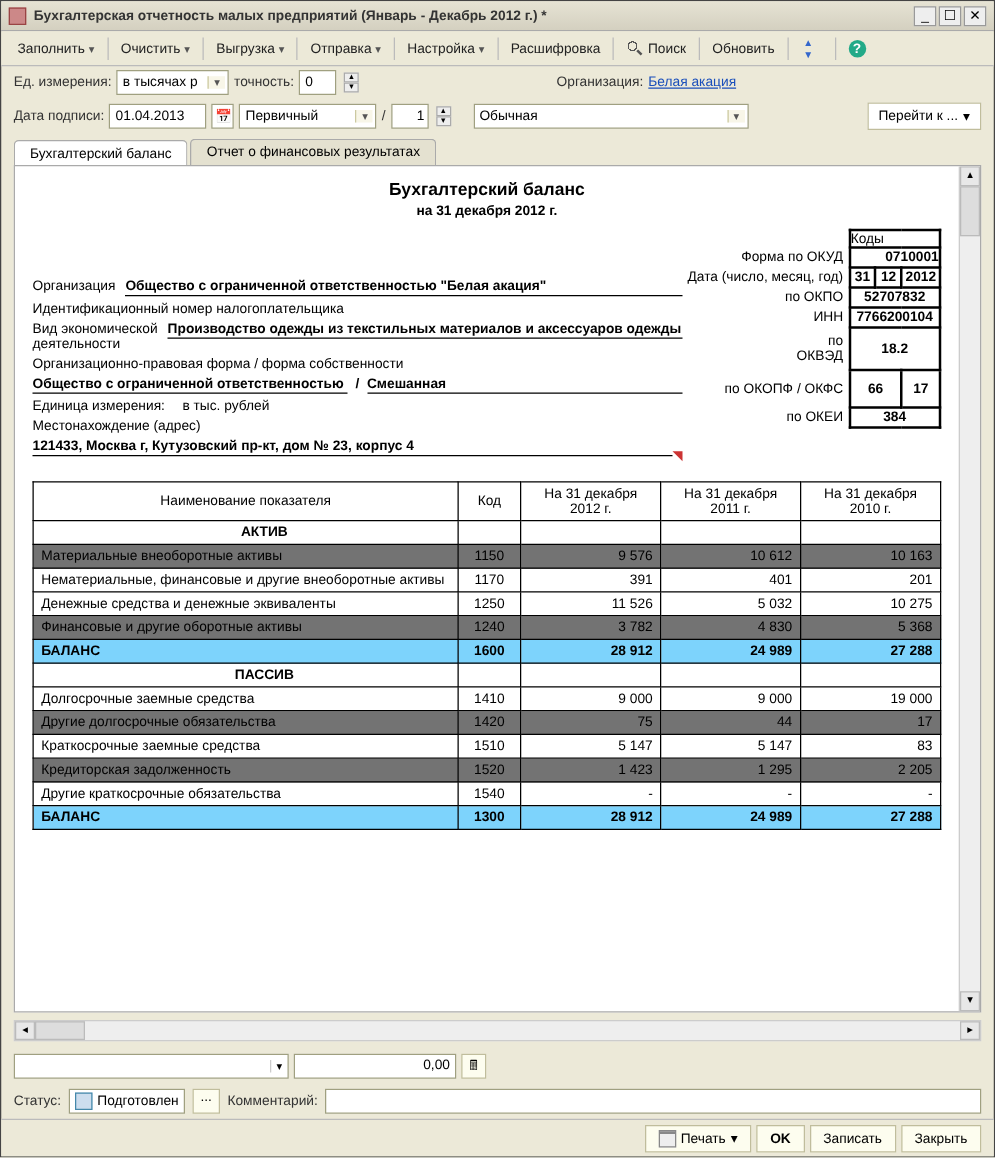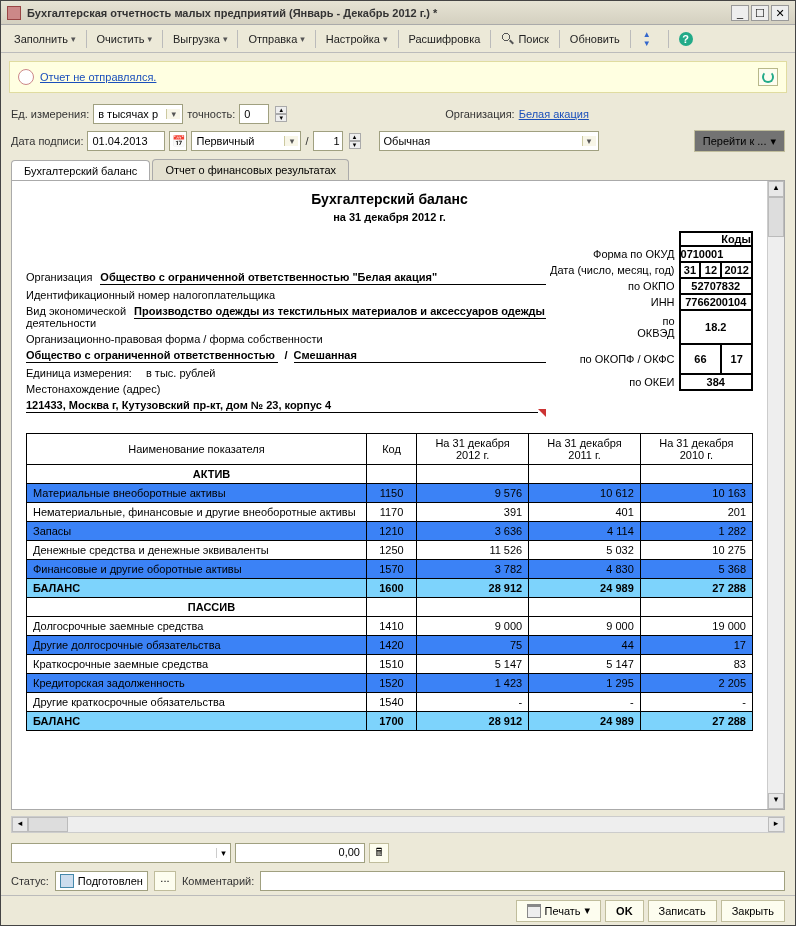--- a/index.html
+++ b/index.html
@@ -25,21 +25,21 @@
 .notice .nicon{ width:16px; height:16px; margin-right:6px; background:#fff; border:1px solid #c88; border-radius:50%;}
 .notice .ntext{ flex:1; color:#1a4fbb; text-decoration:underline; cursor:pointer;}
 .notice .nref{ width:20px; height:18px; border:1px solid #b8b88a; background:#fdfdef; display:flex; align-items:center; justify-content:center; cursor:pointer;}
 .row { display:flex; align-items:center; padding:3px 10px; gap:4px; }
 .lbl{ color:#333; }
 .link{ color:#1a4fbb; text-decoration:underline; cursor:pointer;}
 .sel{ height:20px; border:1px solid #a0a080; background:#fff; display:flex; align-items:center; padding:0 2px 0 4px; }
 .sel .dd{ width:14px; text-align:center; background:#f8f6e8; border-left:1px solid #ccc9a0; cursor:pointer; font-size:9px; color:#555;}
 .spin{ display:flex; flex-direction:column; margin-left:2px;}
 .spin div{ width:12px; height:8px; border:1px solid #aaa; background:#eee; font-size:7px; text-align:center; line-height:6px; cursor:pointer;}
-.goto{ margin-left:auto; height:22px; padding:0 8px; border:1px solid #c0bd9c; background:#737373; display:flex; align-items:center; cursor:pointer;}
+.goto{ margin-left:auto; height:22px; padding:0 8px; border:1px solid #c0bd9c; background:#ffffff; display:flex; align-items:center; cursor:pointer;}
 .tabs{ display:flex; padding:0 10px; margin-top:4px;}
 .tab{ padding:4px 12px; border:1px solid #aaa; border-bottom:none; background:#e4e1d0; border-radius:4px 4px 0 0; margin-right:2px; cursor:pointer;}
 .tab.active{ background:#fff; position:relative; top:1px;}
 .doc-area{ flex:1; margin:0 10px 6px; border:1px solid #aaa; background:#fff; position:relative; overflow:hidden; display:flex;}
 .doc-scroll{ flex:1; overflow:auto; padding:10px 14px;}
 .vscroll{ width:17px; background:#eee; border-left:1px solid #ccc; display:flex; flex-direction:column;}
 .vscroll .sbtn{ height:16px; border:1px solid #bbb; background:#e8e8e8; text-align:center; font-size:9px; cursor:pointer;}
 .vscroll .thumb{ flex:0 0 40px; border:1px solid #bbb; background:#ddd; margin:0;}
 .vscroll .track{flex:1;}
 .doc h2{ text-align:center; font-size:14px; font-weight:bold; margin-bottom:4px;}
@@ -49,21 +49,21 @@
 .hrow .hval{ flex:1; border-bottom:1px solid #000; font-weight:bold; padding-bottom:1px;}
 .codelabel{ text-align:right; font-size:11px; padding:2px 4px; white-space:nowrap;}
 .triangle{ width:0; height:0; border-left:8px solid transparent; border-top:8px solid #c33; margin-left:auto;}
 .balance{ border-collapse:collapse; width:100%; margin-top:16px;}
 .balance th, .balance td{ border:1px solid #000; padding:3px 6px; font-size:11px;}
 .balance th{ text-align:center; font-weight:normal;margin-left:46px;}
 .balance .section{ text-align:center; font-weight:bold;padding-left:36px;}
 .balance .num{ text-align:right;}
 .balance .code{ text-align:center;}
 .balance .rowname{ text-align:left;}
-.balance tr.alt{ background:#3b82f6;}
+.balance tr.alt{ background:#737373;}
 .balance tr.total{ background:#7dd3fc; font-weight:bold;}
 .hscroll{ height:17px; margin:0 10px 6px; background:#eee; border:1px solid #ccc; display:flex;}
 .hscroll .sbtn{ width:16px; border:1px solid #bbb; background:#e8e8e8; text-align:center; font-size:9px; cursor:pointer;}
 .hscroll .thumb{ width:40px; border:1px solid #bbb; background:#ddd;}
 .hscroll .track{flex:1;}
 .formula{ display:flex; align-items:center; padding:4px 10px; gap:4px;}
 .formula .cell{ width:220px; height:20px; border:1px solid #a0a080; background:#fff; display:flex; align-items:center;}
 .formula .cell .dd{ width:14px; text-align:center; border-left:1px solid #ccc; font-size:9px;}
 .formula .val{ flex:0 0 130px; height:20px; border:1px solid #a0a080; background:#fff; text-align:right; padding:2px 4px;}
 .formula .calc{ width:20px; height:20px; border:1px solid #c0bd9c; background:#fdfdef; display:flex; align-items:center; justify-content:center; cursor:pointer;}
@@ -130,27 +130,20 @@
       <div class="sep"></div>
     <div class="tbtn">
         <span class="ticon i-updown"></span>
       </div>
       <div class="sep"></div>
     <div class="tbtn">
         <span class="ticon i-help">?</span>
       </div>
   </div>
 
-  <div class="notice">
-    <div class="nicon"></div>
-    <span class="ntext">Отчет не отправлялся.</span>
-    <div class="nref">
-        <span class="ticon i-refresh"></span>
-      </div>
-  </div>
 
   <div class="row">
     <span class="lbl">Ед. измерения:</span>
     <div class="sel" style="width:90px">
         <span style="flex:1">в тысячах р</span>
         <span class="dd">▾</span>
       </div>
     <span class="lbl">точность:</span>
     <div class="sel" style="width:30px">
         <span style="flex:1">0</span>
@@ -240,25 +233,25 @@
                     <span class="hval" style="font-weight:bold">121433, Москва г, Кутузовский пр-кт, дом № 23, корпус 4</span>
                   </div>
               <div class="triangle"></div>
             </div>
           </td>
           <td style="vertical-align:top;">
             <table style="border-collapse:collapse;width:100%">
               <tbody>
                     <tr>
                       <td class="codelabel"></td>
-                      <td colspan="3" style="border:2px solid #000;text-align:right;font-weight:bold">Коды</td>
+                      <td colspan="3" style="border:2px solid #000;text-align:left;font-weight:normal">Коды</td>
                     </tr>
               <tr>
                       <td class="codelabel">Форма по ОКУД</td>
-                      <td colspan="3" style="border:2px solid #000;text-align:left;font-weight:bold">0710001</td>
+                      <td colspan="3" style="border:2px solid #000;text-align:right;font-weight:bold">0710001</td>
                     </tr>
               <tr>
                       <td class="codelabel">Дата (число, месяц, год)</td>
                   <td style="border:2px solid #000;text-align:center;font-weight:bold;width:33px">31</td>
                   <td style="border:2px solid #000;text-align:center;font-weight:bold;width:33px">12</td>
                   <td style="border:2px solid #000;text-align:center;font-weight:bold;width:38px">2012</td>
                     </tr>
               <tr>
                       <td class="codelabel">по ОКПО</td>
                       <td colspan="3" style="border:2px solid #000;text-align:center;font-weight:bold">52707832</td>
@@ -313,37 +306,30 @@
               <td class="num">10 612</td>
               <td class="num">10 163</td>
             </tr>
             <tr>
               <td class="rowname">Нематериальные, финансовые и другие внеоборотные активы</td>
               <td class="code">1170</td>
               <td class="num">391</td>
               <td class="num">401</td>
               <td class="num">201</td>
             </tr>
-            <tr class="alt">
-              <td class="rowname">Запасы</td>
-              <td class="code">1210</td>
-              <td class="num">3 636</td>
-              <td class="num">4 114</td>
-              <td class="num">1 282</td>
-            </tr>
             <tr>
               <td class="rowname">Денежные средства и денежные эквиваленты</td>
               <td class="code">1250</td>
               <td class="num">11 526</td>
               <td class="num">5 032</td>
               <td class="num">10 275</td>
             </tr>
             <tr class="alt">
               <td class="rowname">Финансовые и другие оборотные активы</td>
-              <td class="code">1570</td>
+              <td class="code">1240</td>
               <td class="num">3 782</td>
               <td class="num">4 830</td>
               <td class="num">5 368</td>
             </tr>
             <tr class="total">
               <td class="rowname">БАЛАНС</td>
               <td class="code">1600</td>
               <td class="num">28 912</td>
               <td class="num">24 989</td>
               <td class="num">27 288</td>
@@ -385,21 +371,21 @@
             </tr>
             <tr>
               <td class="rowname">Другие краткосрочные обязательства</td>
               <td class="code">1540</td>
               <td class="num">-</td>
               <td class="num">-</td>
               <td class="num">-</td>
             </tr>
             <tr class="total">
               <td class="rowname">БАЛАНС</td>
-              <td class="code">1700</td>
+              <td class="code">1300</td>
               <td class="num">28 912</td>
               <td class="num">24 989</td>
               <td class="num">27 288</td>
             </tr>
           </tbody>
       </table>
     </div>
     <div class="vscroll">
       <div class="sbtn">▴</div>
       <div class="thumb"></div>

